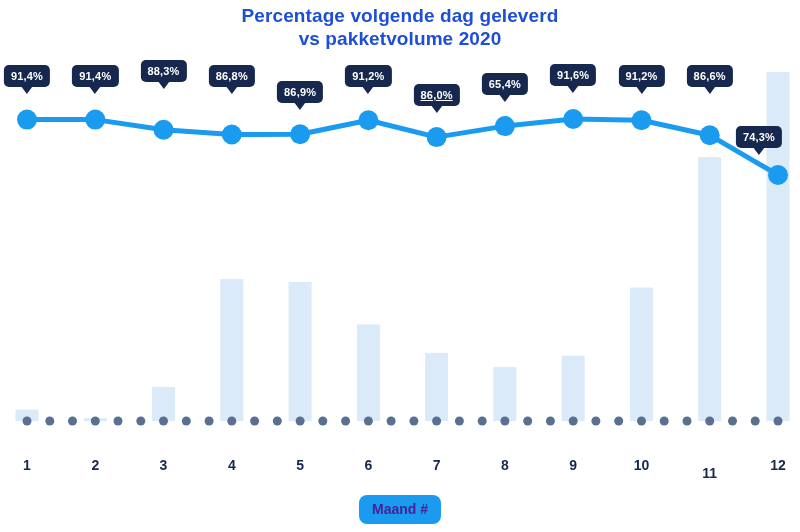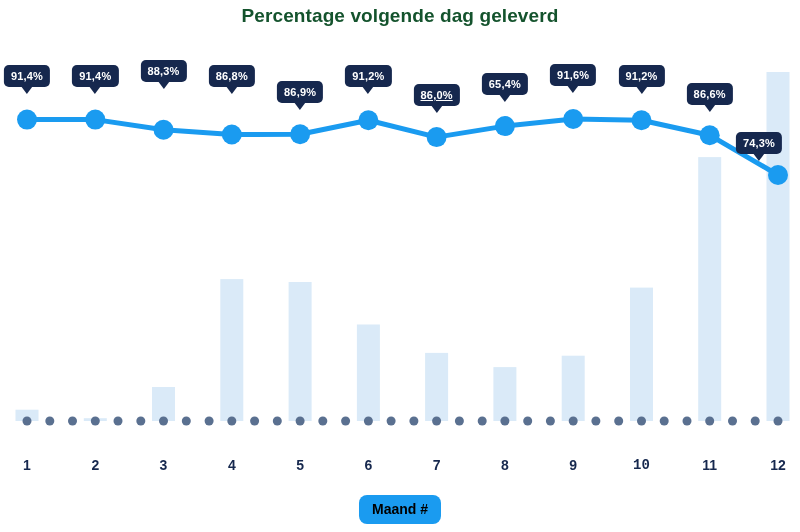--- a/index.html
+++ b/index.html
@@ -19,21 +19,21 @@
     left: 0; top: 0;
     width: 800px;
     height: 532px;
   }
   .chart-title {
     position: absolute;
     left: 0;
     top: 4px;
     width: 800px;
     text-align: center;
-    color: #14532d;
+    color: #1d4ed8;
     font-size: 19px;
     font-weight: 700;
     line-height: 23px;
     letter-spacing: 0.1px;
   }
   .plot {
     position: absolute;
     left: 0;
     top: 0;
     width: 800px;
@@ -93,35 +93,36 @@
     font-weight: 700;
     transform: translateX(-50%);
     top: 457px;
   }
   .axis-badge {
     position: absolute;
     left: 50%;
     transform: translateX(-50%);
     top: 495px;
     background: #1a9bf0;
-    color: #000000;
+    color: #4c1d95;
     font-size: 14px;
     font-weight: 700;
     padding: 7px 13px;
     border-radius: 8px;
     line-height: 15px;
   }
 </style>
 </head>
 <body>
 
 <div id="chart-root">
 
   <div class="chart-title">
     <div>Percentage volgende dag geleverd</div>
+    <div>vs pakketvolume 2020</div>
   </div>
 
   <div class="plot">
     <svg class="plot-svg" width="800" height="532">
       <g id="bars-group">
           <rect class="bar" x="15.5" y="409.7" width="23" height="11.3"></rect>
           <rect class="bar" x="83.8" y="418.2" width="23" height="2.8"></rect>
           <rect class="bar" x="152.0" y="387.0" width="23" height="34.0"></rect>
           <rect class="bar" x="220.3" y="279.1" width="23" height="141.9"></rect>
           <rect class="bar" x="288.6" y="282.0" width="23" height="139.0"></rect>
@@ -189,35 +190,35 @@
         <div class="tooltip" style="left: 27px; top: 64.6px;">91,4%</div>
         <div class="tooltip" style="left: 95.3px; top: 64.6px;">91,4%</div>
         <div class="tooltip" style="left: 163.5px; top: 60px;">88,3%</div>
         <div class="tooltip" style="left: 231.8px; top: 65px;">86,8%</div>
         <div class="tooltip" style="left: 300.1px; top: 81.2px;">86,9%</div>
         <div class="tooltip" style="left: 368.4px; top: 65.3px;">91,2%</div>
         <div class="tooltip" style="left: 436.6px; top: 84.1px; text-decoration: underline;">86,0%</div>
         <div class="tooltip" style="left: 504.9px; top: 73.1px;">65,4%</div>
         <div class="tooltip" style="left: 573.2px; top: 64px;">91,6%</div>
         <div class="tooltip" style="left: 641.5px; top: 65.3px;">91,2%</div>
-        <div class="tooltip" style="left: 709.7px; top: 83px;">86,6%</div>
-        <div class="tooltip" style="left: 759px; top: 126px; margin-top: 6px;">74,3%</div>
+        <div class="tooltip" style="left: 709.7px; top: 65px;">86,6%</div>
+        <div class="tooltip" style="left: 759px; top: 126px;">74,3%</div>
       </div>
   </div>
 
   <div id="x-ticks">
       <div class="x-tick" style="left: 27px;">1</div>
       <div class="x-tick" style="left: 95.3px;">2</div>
       <div class="x-tick" style="left: 163.5px;">3</div>
       <div class="x-tick" style="left: 231.8px;">4</div>
       <div class="x-tick" style="left: 300.1px;">5</div>
       <div class="x-tick" style="left: 368.4px;">6</div>
       <div class="x-tick" style="left: 436.6px;">7</div>
       <div class="x-tick" style="left: 504.9px;">8</div>
       <div class="x-tick" style="left: 573.2px;">9</div>
-      <div class="x-tick" style="left: 641.5px; font-family: Liberation Mono, monospace;">10</div>
-      <div class="x-tick" style="left: 709.7px;">11</div>
+      <div class="x-tick" style="left: 641.5px;">10</div>
+      <div class="x-tick" style="left: 709.7px; margin-top: 8px;">11</div>
       <div class="x-tick" style="left: 778px;">12</div>
     </div>
 
   <div class="axis-badge">Maand #</div>
 
 </div>
 
 </body></html>

